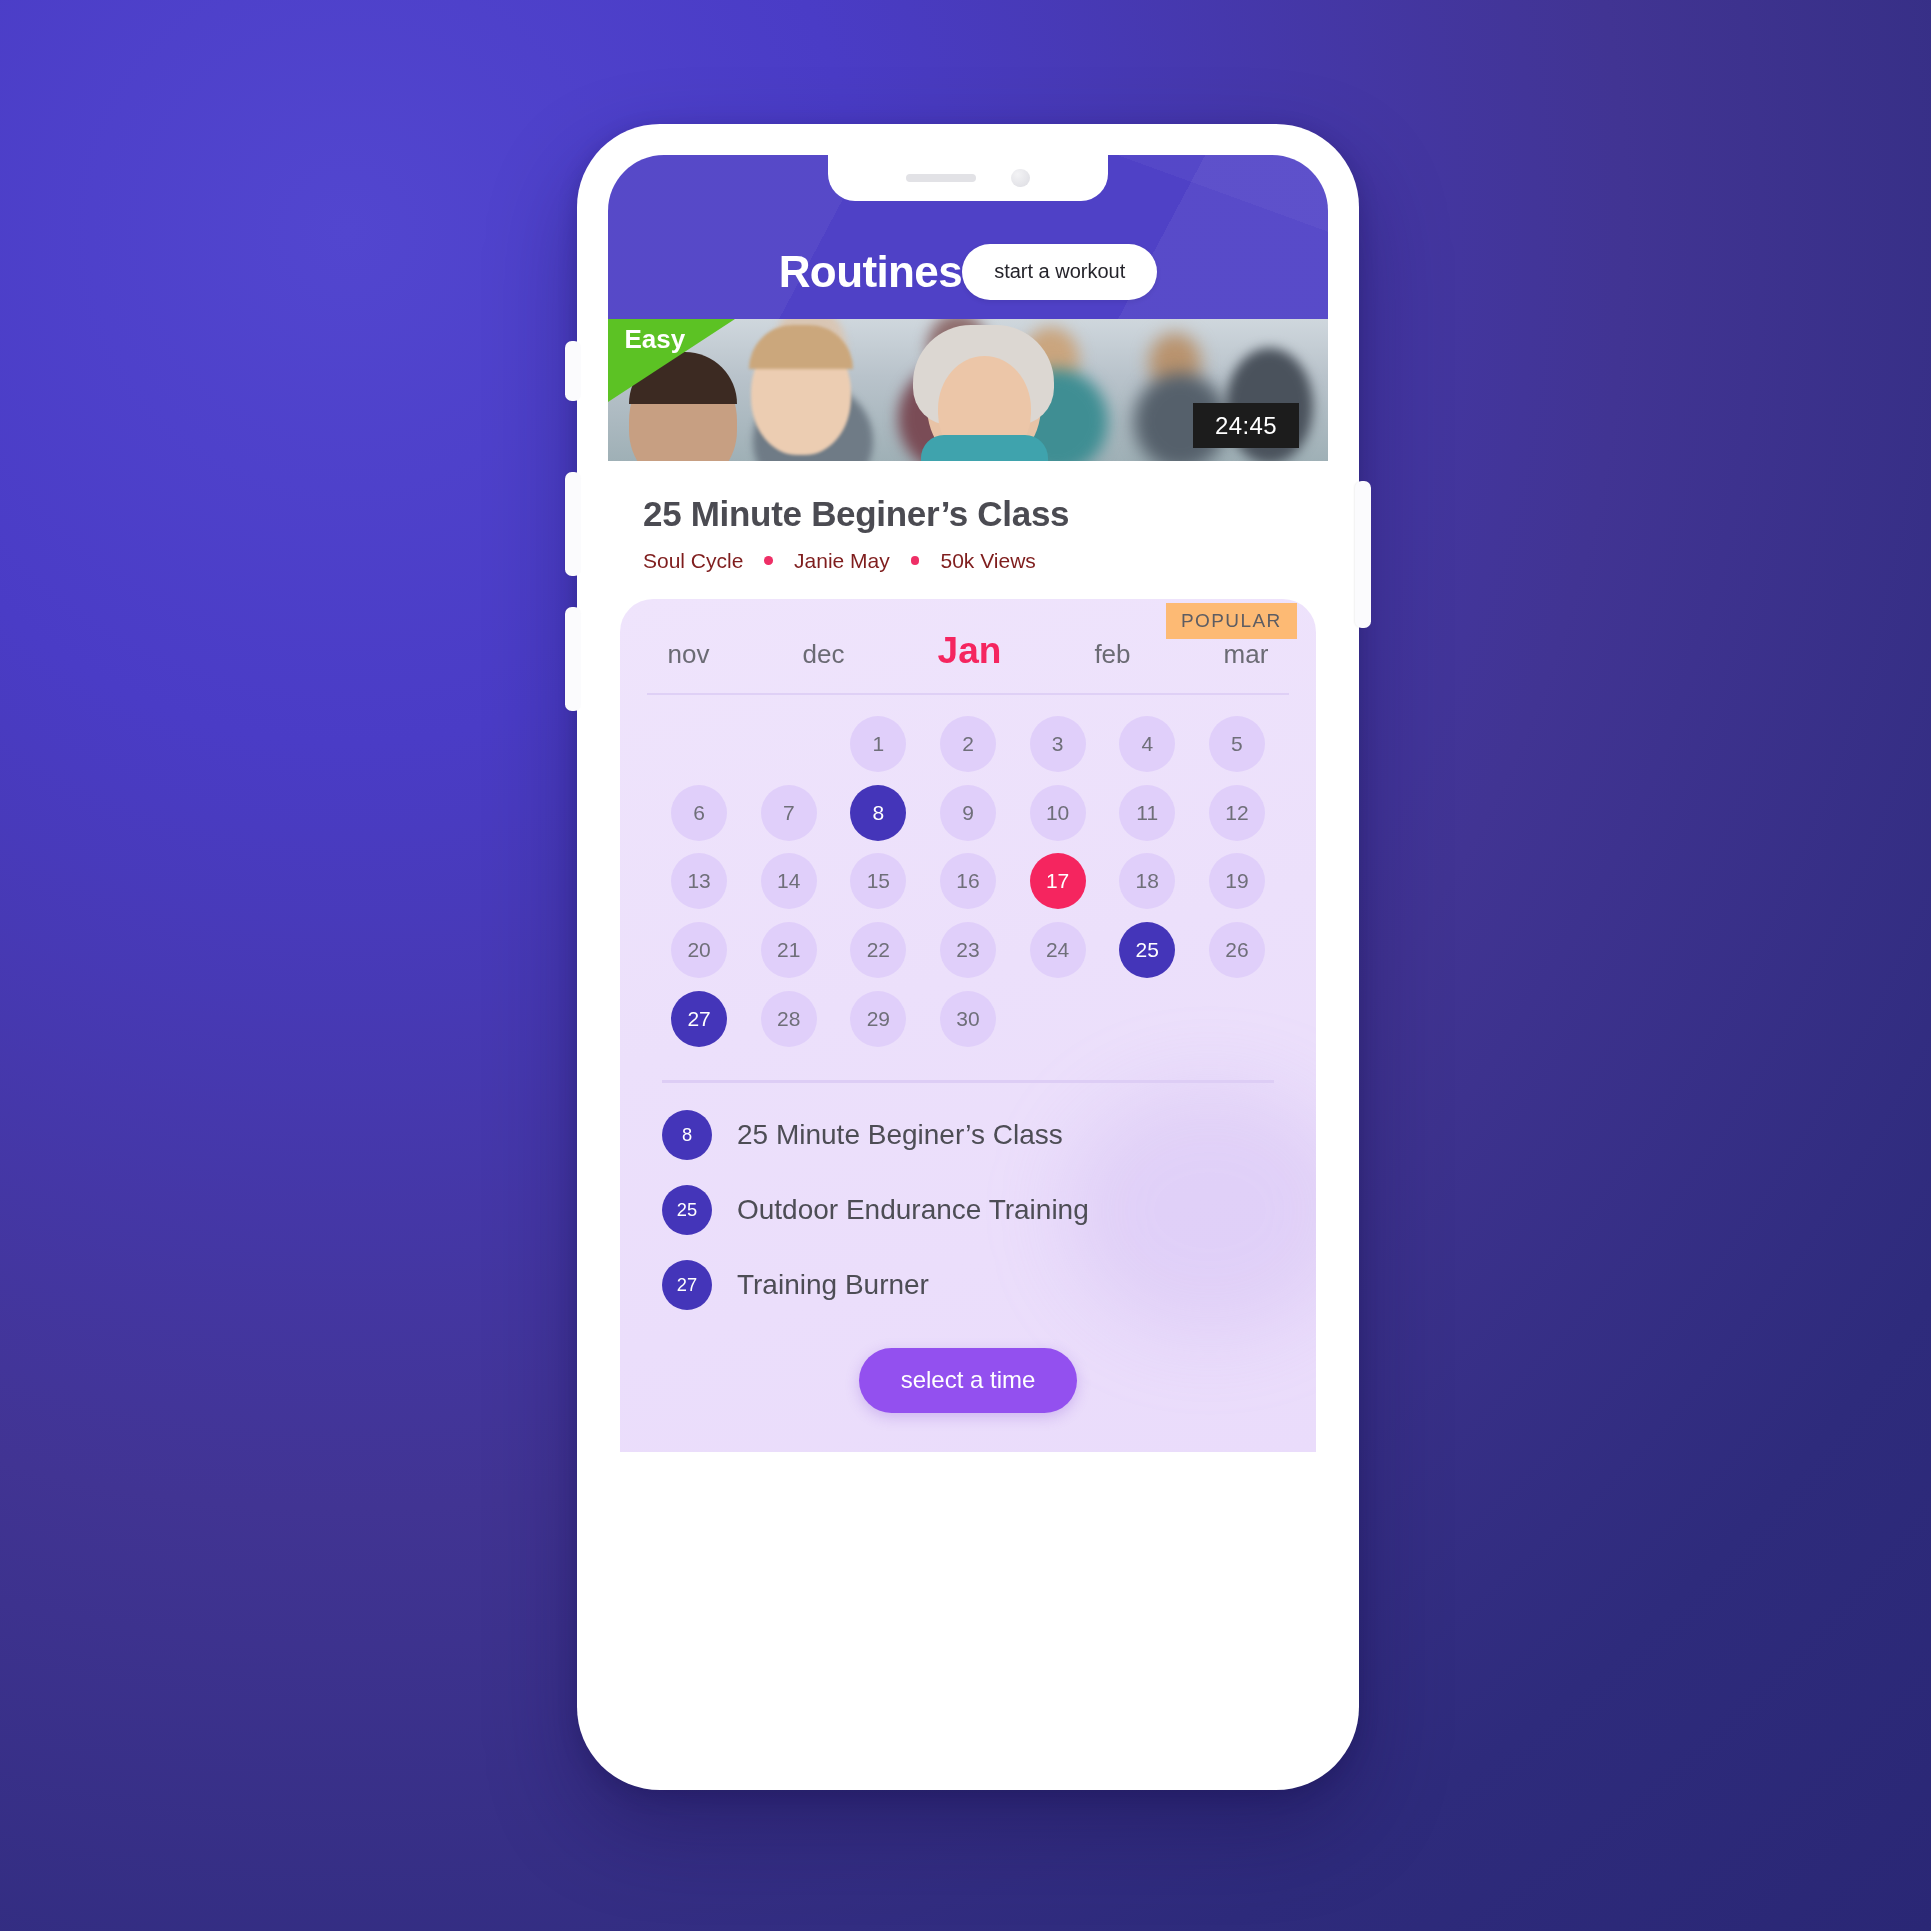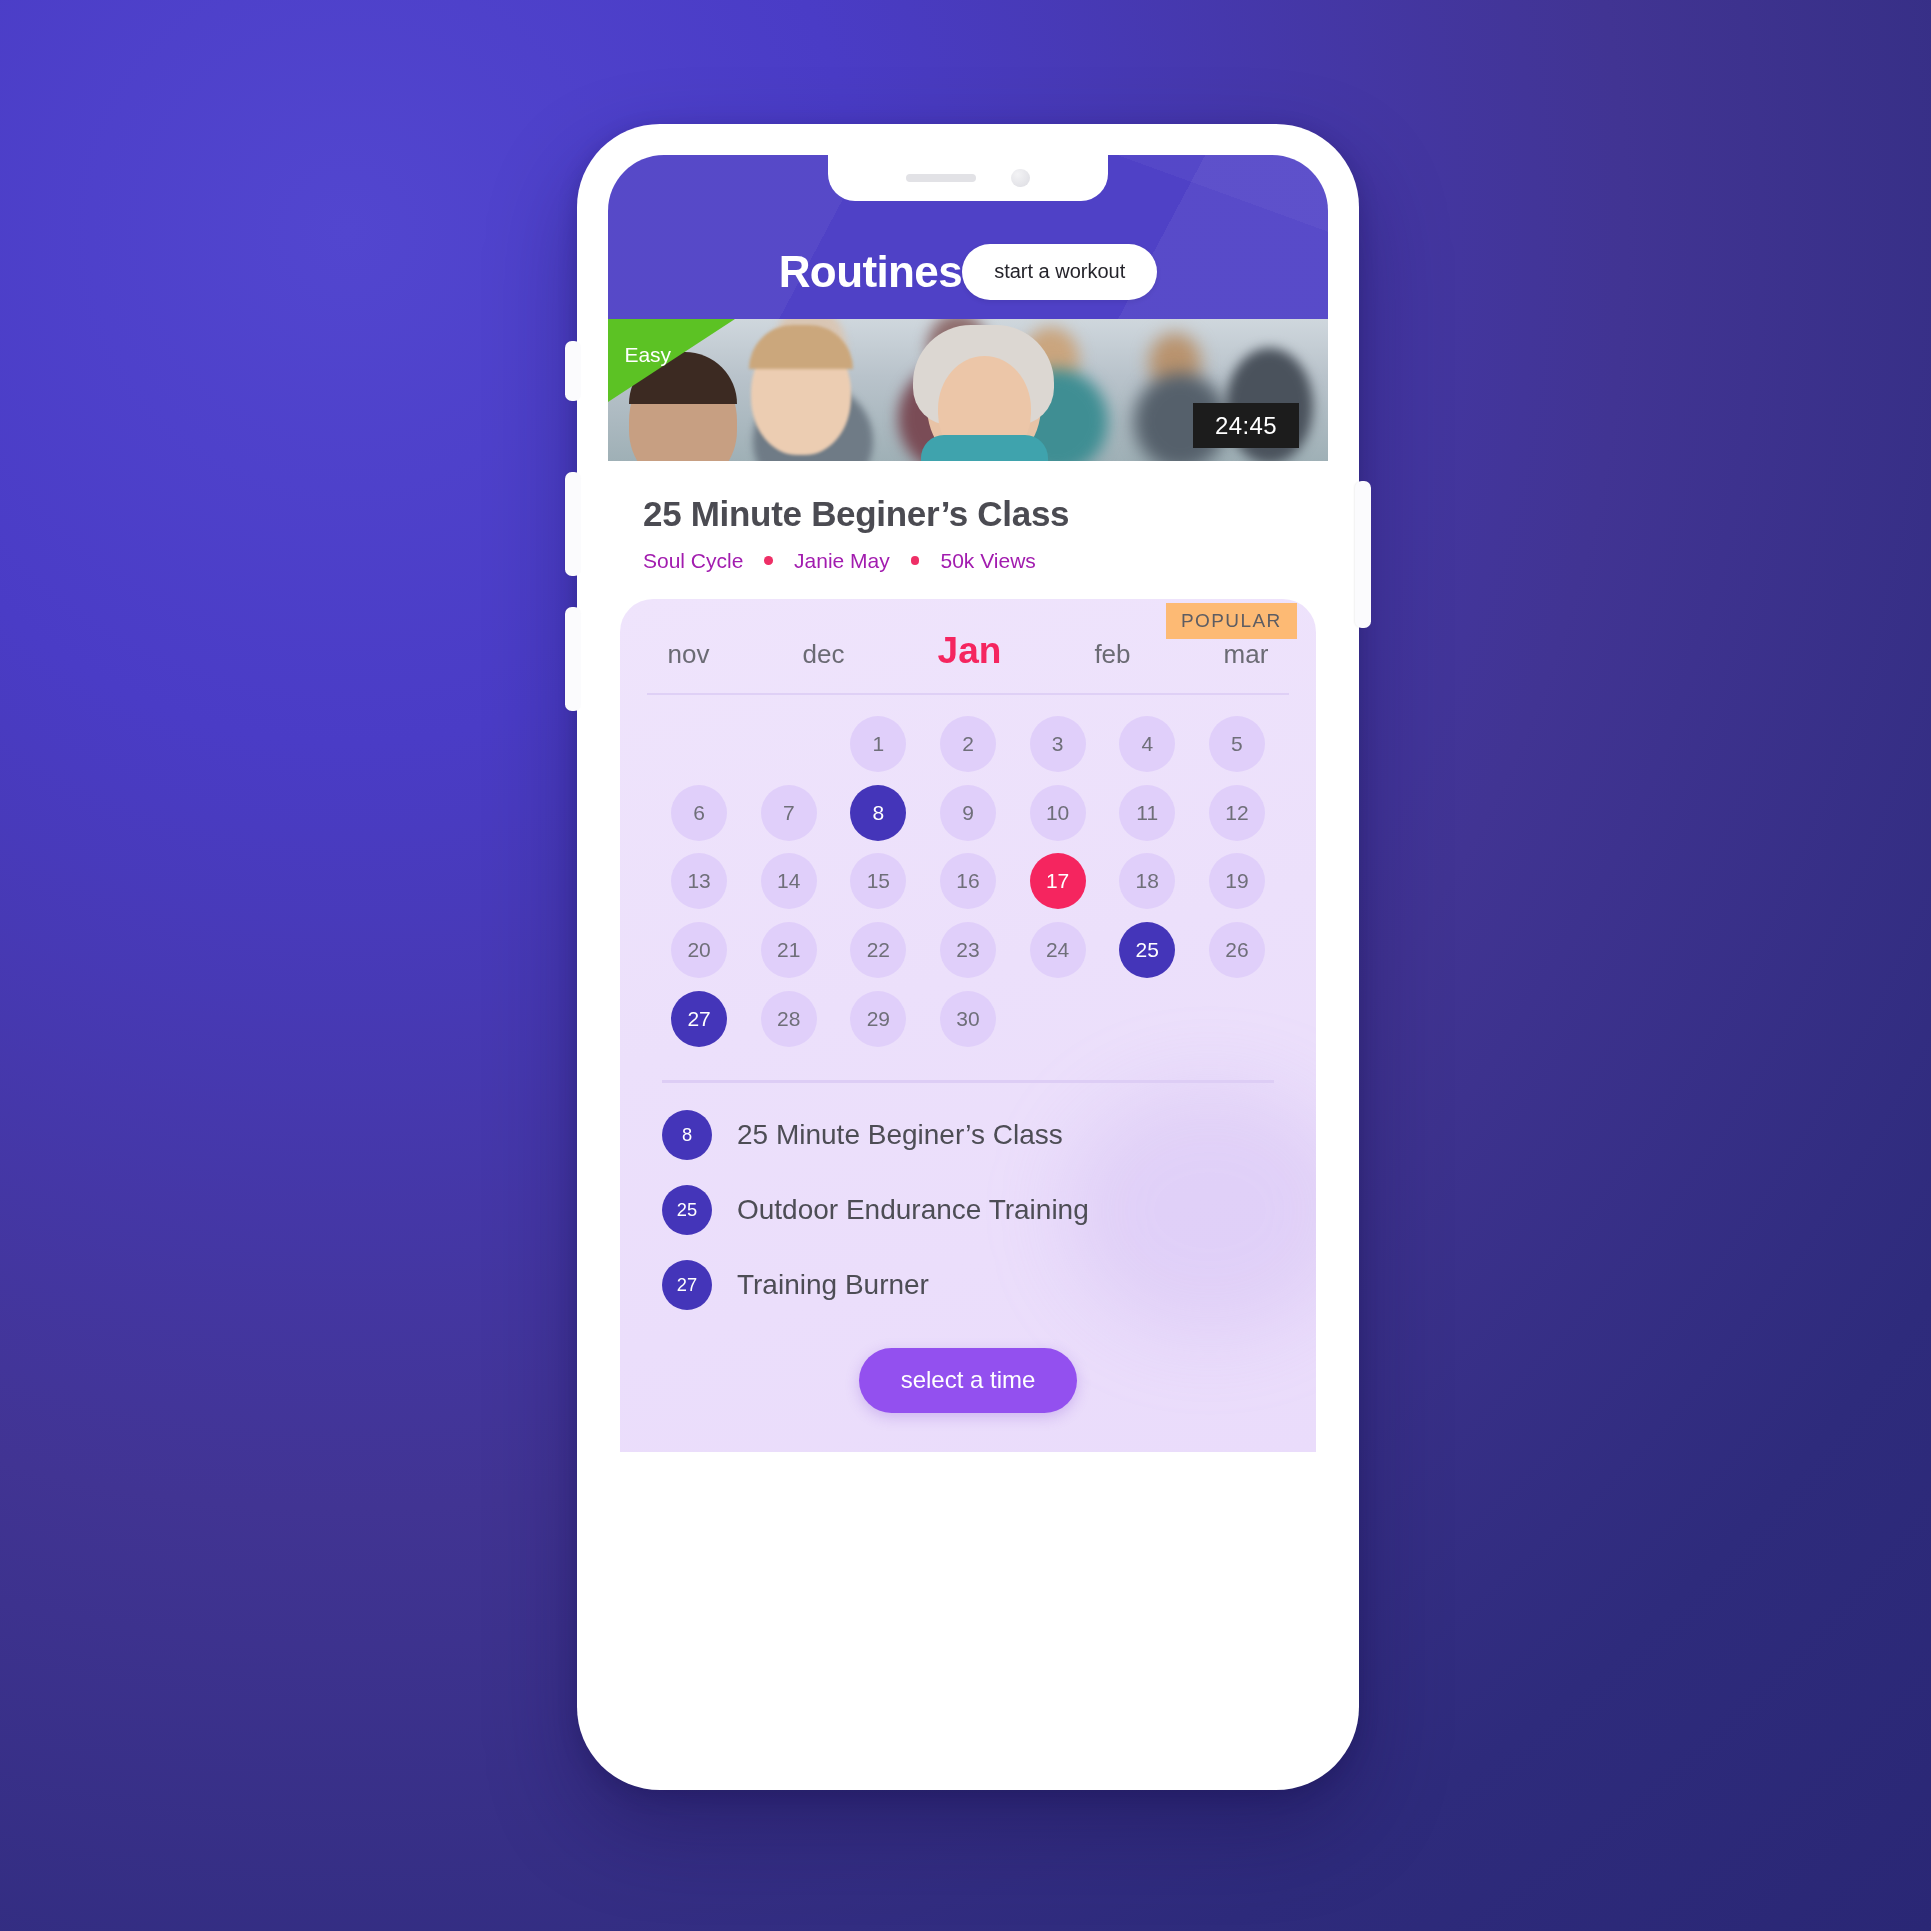--- a/index.html
+++ b/index.html
@@ -99,41 +99,41 @@
   .ph-blurfig{ position:absolute; border-radius:50%; filter:blur(3.9px); }
   .ph-fig{ position:absolute; }
 
   #easy-corner {
     position:absolute; left:0; top:0; width:127px; height:83px;
     background:linear-gradient(135deg,#5cc224 0%,#5cc224 55%, #5cc224 55%);
     clip-path:polygon(0 0, 100% 0, 0 100%);
     z-index:6;
   }
   #easy-label {
-    position:absolute; left:16.4px; top:24px; z-index:7;
-    color:#ffffff; font-size:21px; font-weight:normal;
+    position:absolute; left:16.4px; top:5px; z-index:7;
+    color:#ffffff; font-size:26px; font-weight:bold;
   }
   #duration-badge {
     position:absolute; right:29px; bottom:12.6px; z-index:7;
     background:#1c1c1c; color:#ffffff;
     font-size:24px; padding:8.7px 22px; letter-spacing:0.4px;
   }
   #popular-badge {
     position:absolute; right:31px; top:142px; z-index:7;
     background:#fdba74; color:#5d5d63;
     font-size:19px; letter-spacing:1.4px; padding:6.8px 15.4px;
   }
 
   
   #detail { background:#fff; padding:33px 35px 21px; position:relative; }
   #routine-title {
     font-size:35px; font-weight:bold; color:#4b4b52; letter-spacing:-0.3px;
   }
   #routine-meta {
-    margin-top:14.5px; font-size:21px; color:#a21caf;
+    margin-top:14.5px; font-size:21px; color:#7f1d1d;
     display:flex; align-items:center; gap:21px;
   }
   .meta-dot { width:8.7px; height:8.7px; border-radius:50%; background:#ee2f66; display:inline-block; }
 
   
   #calendar-card {
     position:relative;
     margin:5.8px 11.6px 0; border-radius:33px 33px 0 0;
     background:linear-gradient(165deg,#efe4fc 0%, #ece0fb 45%, #eadcfb 100%);
     padding:31px 27px 0; min-height:714px;

